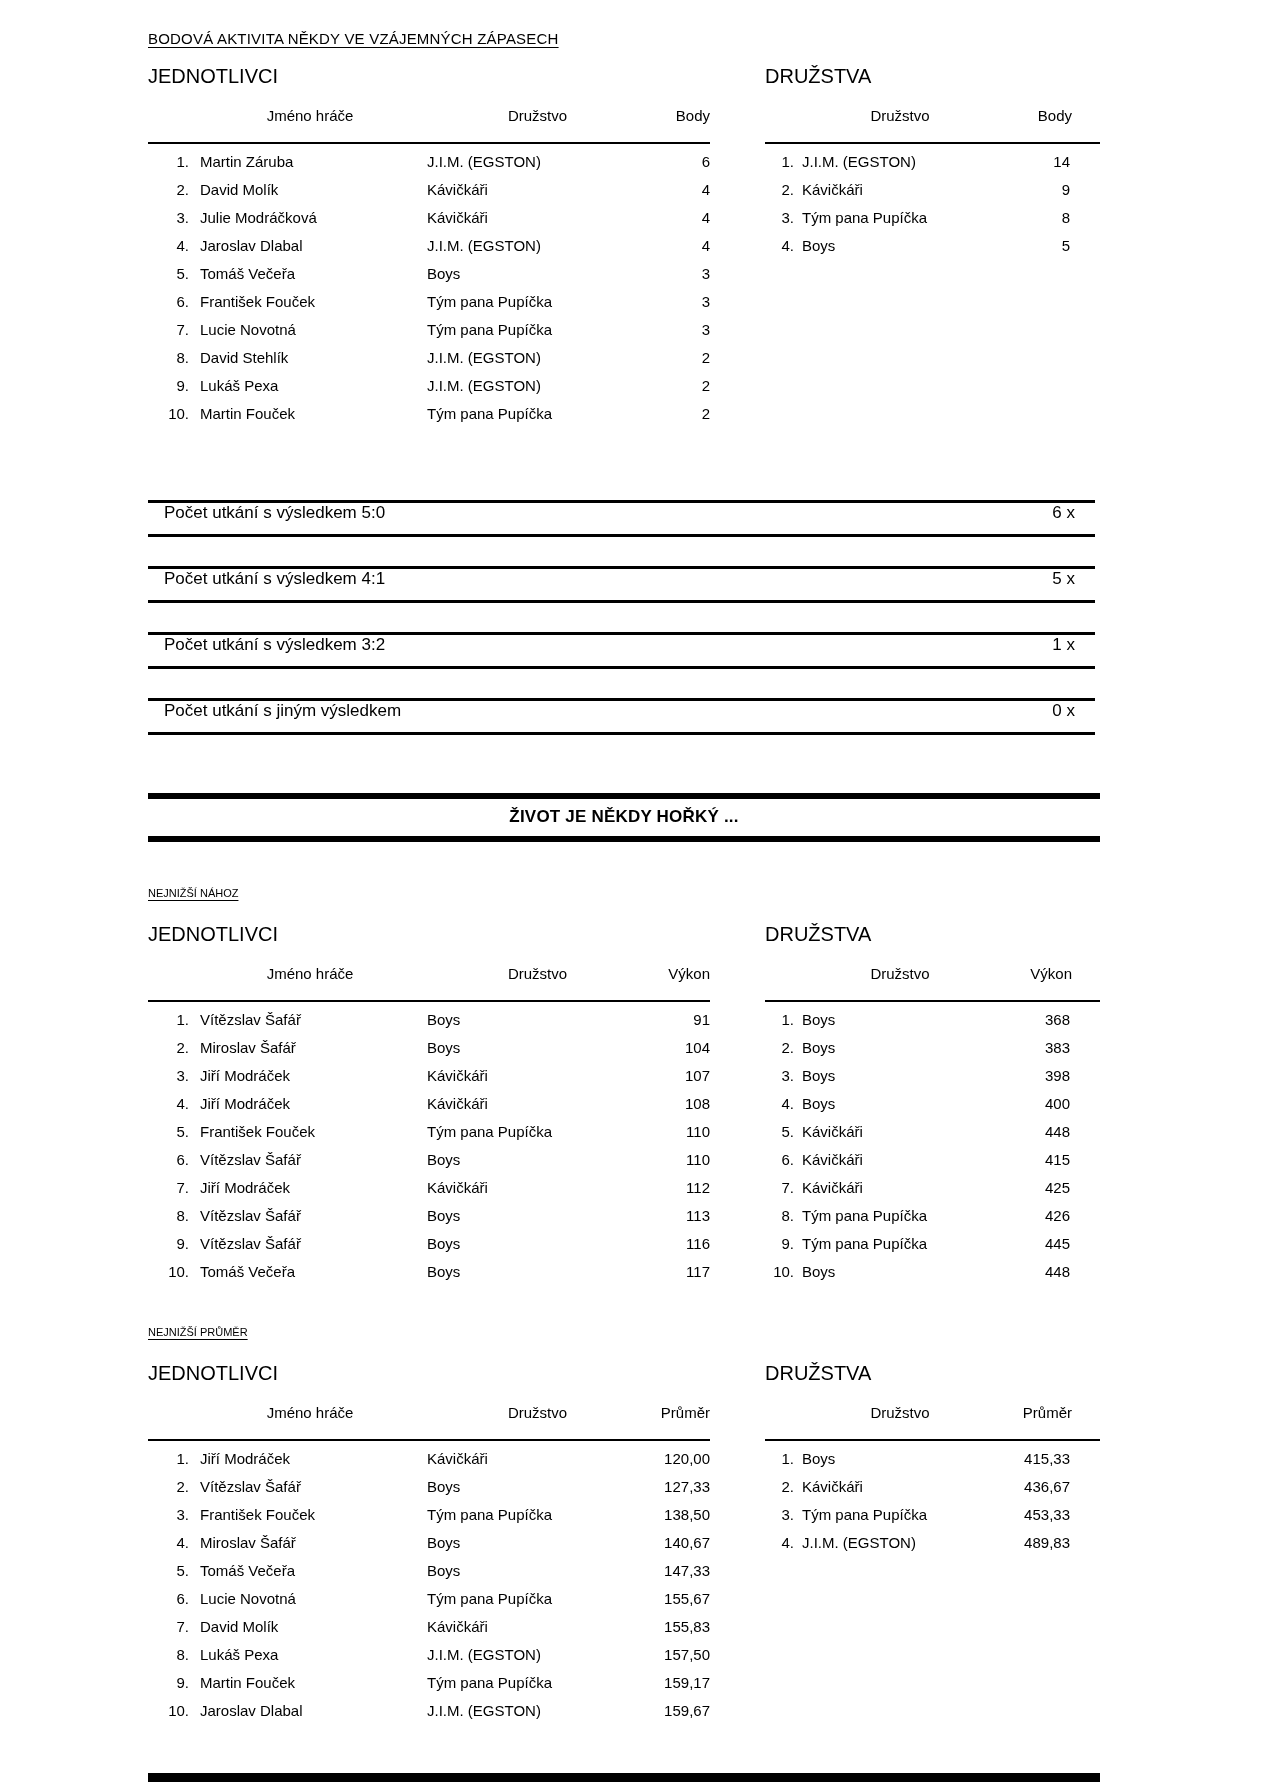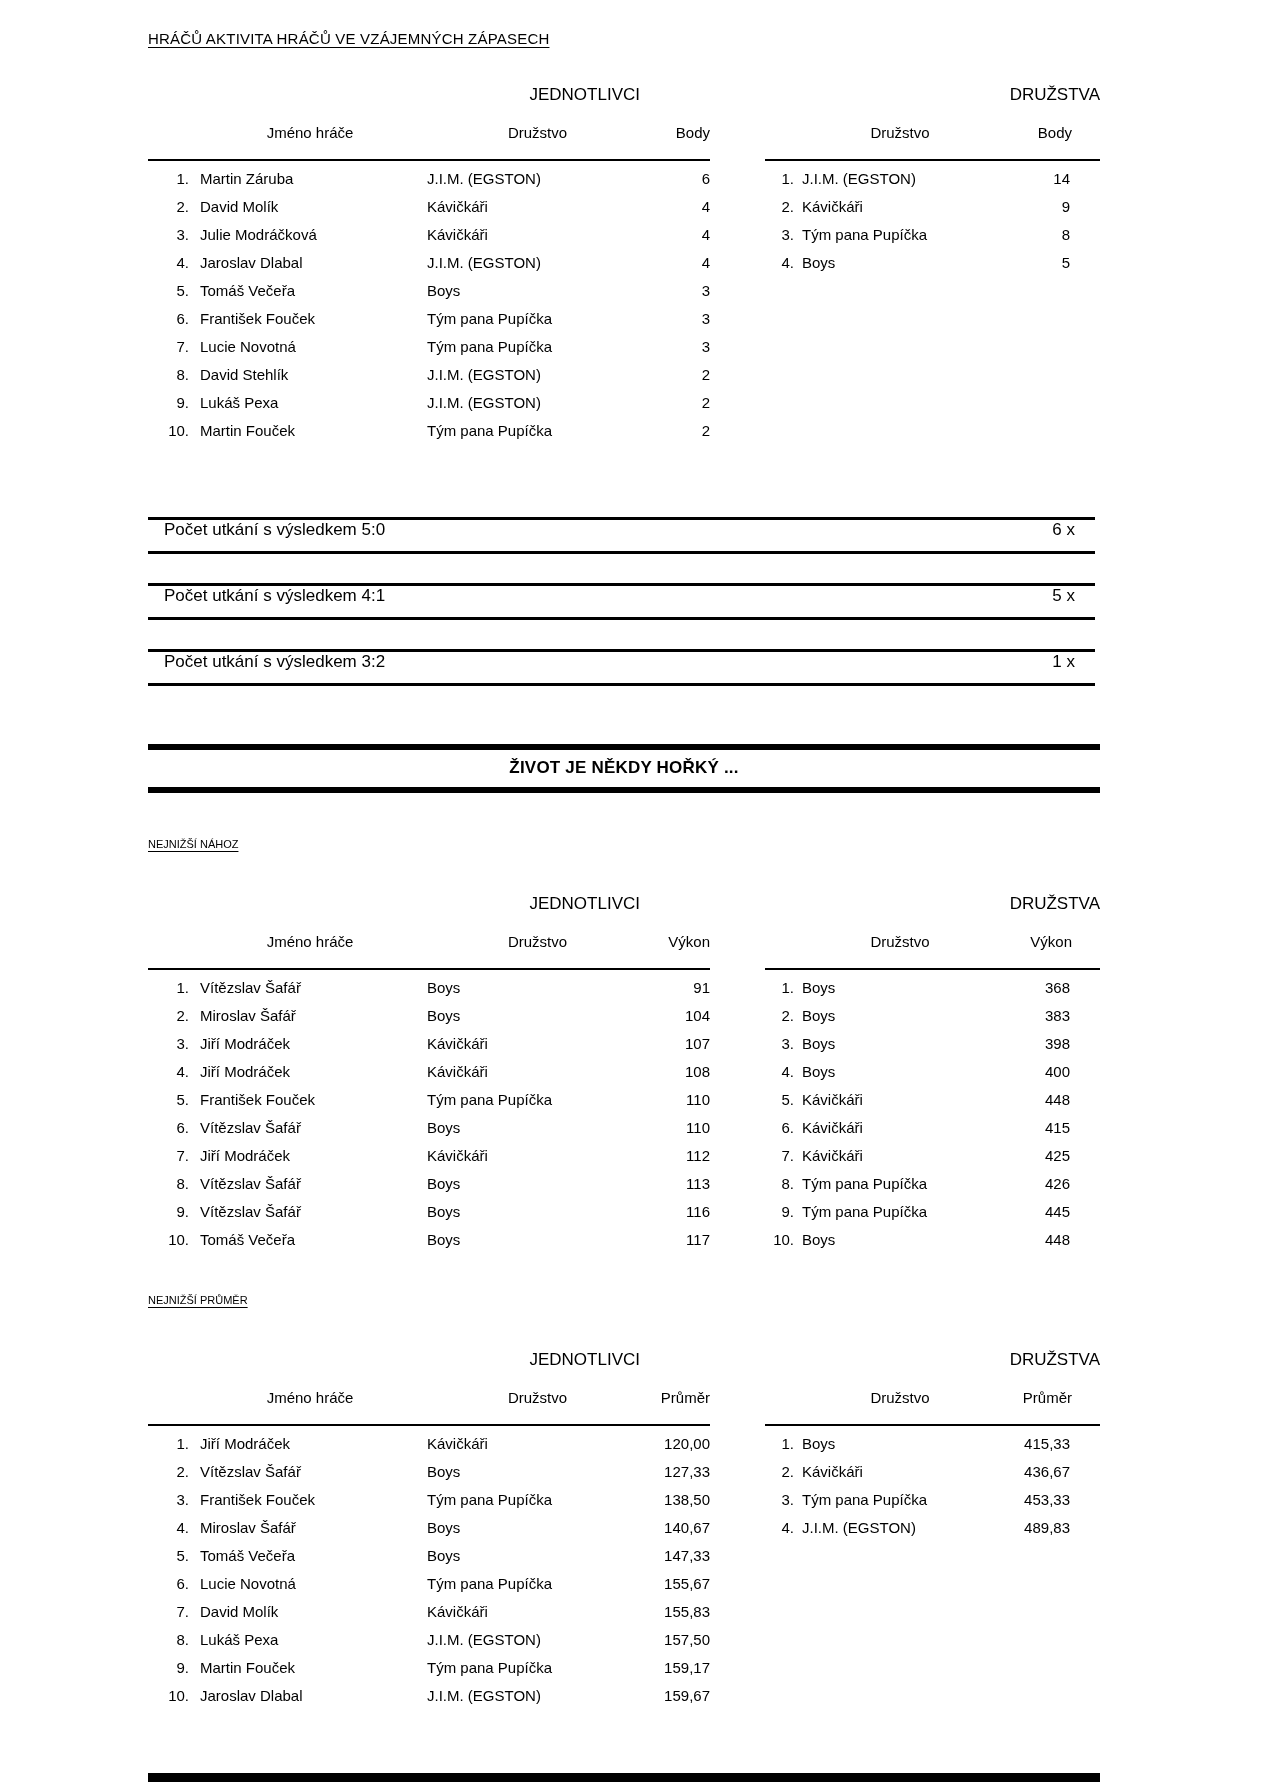--- a/index.html
+++ b/index.html
@@ -24,21 +24,21 @@
     text-decoration:underline;
     text-underline-offset:3px;
   }
   .pair {
     display:flex; margin-left:148px; gap:55px;
   }
   .tbl { }
   .tbl-left  { width:562px; }
   .tbl-right { width:335px; }
   .tbl-caption {
-    text-align:right; font-size:17px; margin-bottom:19px;margin-top:20px;
+    text-align:left; font-size:20px; margin-bottom:19px;
   }
   .tbl-left .tbl-caption { padding-right:70px; }
   .row { display:grid; align-items:baseline; }
   .tbl-left  .row { grid-template-columns:47px 230px 225px 60px; }
   .tbl-right .row { grid-template-columns:35px 200px 100px; }
   .tbl-head {
     border-bottom:2px solid #000;
     padding-bottom:18px;
   }
   .th-name { text-align:center; }
@@ -74,21 +74,21 @@
   .gap-after-heading { height:24px; }
   .gap-between-sections { height:40px; }
   .bottom-bar {
     position:absolute; left:148px; top:1773px;
     width:952px; height:9px; background:#000;
   }
 </style>
 </head>
 <body>
 
-<div class="page-title">HRÁČŮ AKTIVITA HRÁČŮ VE VZÁJEMNÝCH ZÁPASECH</div>
+<div class="page-title">BODOVÁ AKTIVITA NĚKDY VE VZÁJEMNÝCH ZÁPASECH</div>
 
 <div class="pair">
 
   <div class="tbl tbl-left">
     <div class="tbl-caption">JEDNOTLIVCI</div>
     <div class="row tbl-head">
       <span class="c-rank"></span>
       <span class="th-name">Jméno hráče</span>
       <span class="th-team">Družstvo</span>
       <span class="th-val">Body</span>
@@ -214,20 +214,24 @@
     <div class="score-box">
       <span class="box-label">Počet utkání s výsledkem 4:1</span>
       <span class="box-value">5 x</span>
     </div>
 
     <div class="score-box">
       <span class="box-label">Počet utkání s výsledkem 3:2</span>
       <span class="box-value">1 x</span>
     </div>
 
+    <div class="score-box">
+      <span class="box-label">Počet utkání s jiným výsledkem</span>
+      <span class="box-value">0 x</span>
+    </div>
   </div>
 
 <div class="divider">
   <div class="bar"></div>
   <div class="divider-title">ŽIVOT JE NĚKDY HOŘKÝ ...</div>
   <div class="bar"></div>
 </div>
 
 <div class="gap-after-divider"></div>
 

